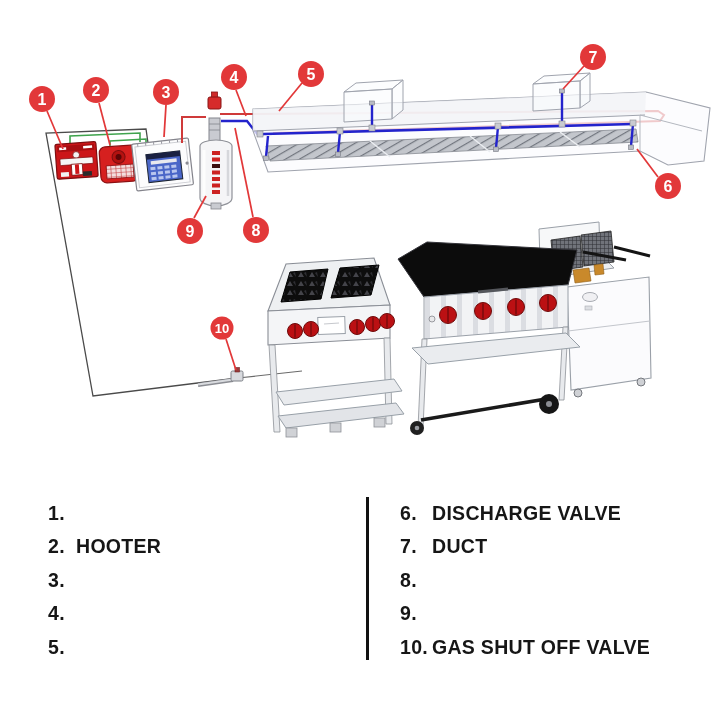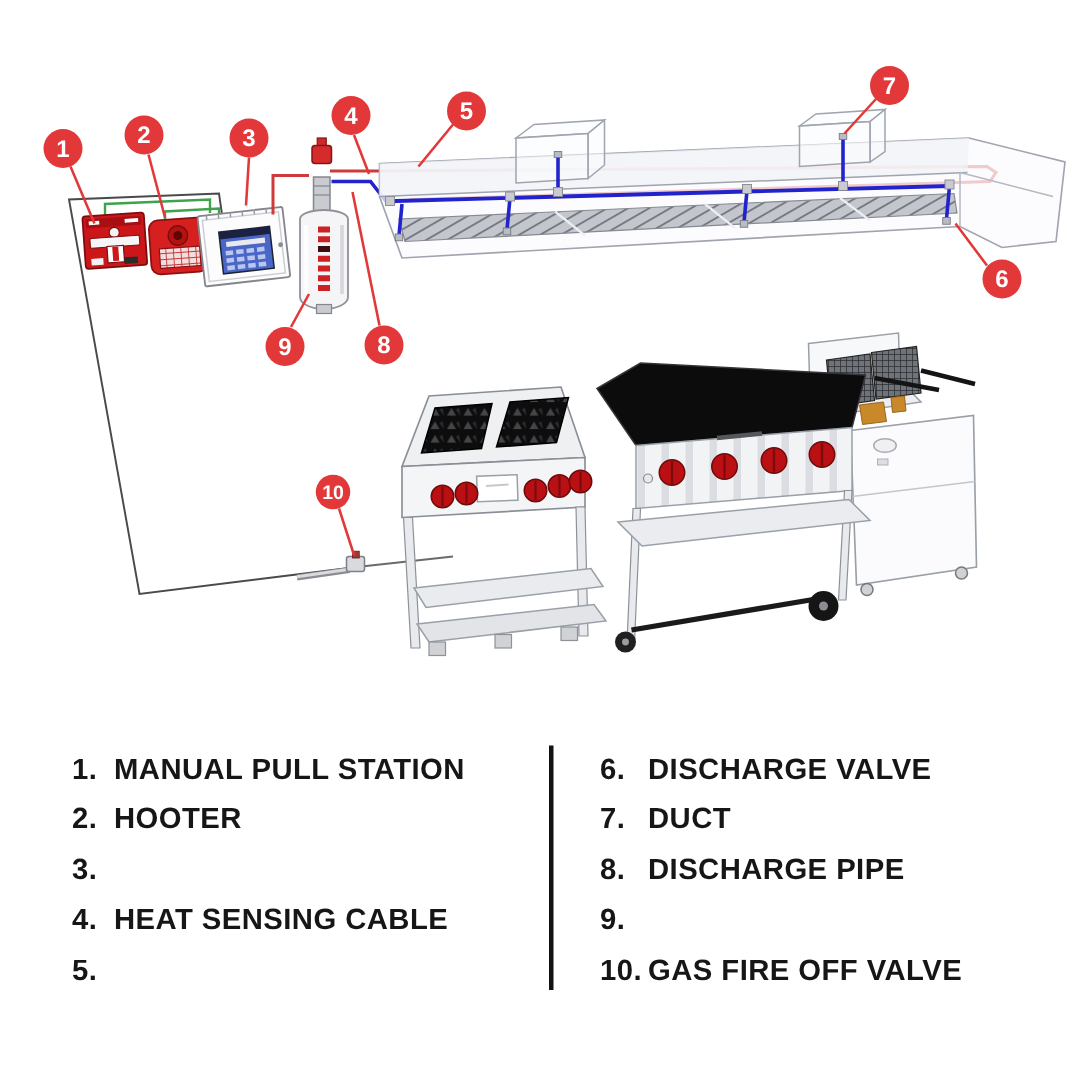--- a/index.html
+++ b/index.html
@@ -321,54 +321,51 @@
           <circle cx="222" cy="328" r="11.5" fill="#e23839"></circle>
       <text class="cnum" x="222" y="332.5" font-size="13" text-anchor="middle">10</text>
         </g>
   </g>
 </svg>
 
 <div class="legend">
   <div class="lcol left">
     <div class="lrow">
       <span class="lnum">1.</span>
-      <span class="llabel">MANUAL PULL STATION</span>
     </div>
     <div class="lrow">
       <span class="lnum">2.</span>
       <span class="llabel">HOOTER</span>
     </div>
     <div class="lrow">
       <span class="lnum">3.</span>
     </div>
     <div class="lrow">
       <span class="lnum">4.</span>
-      <span class="llabel">HEAT SENSING CABLE</span>
     </div>
     <div class="lrow">
       <span class="lnum">5.</span>
     </div>
   </div>
   <div class="ldivider"></div>
   <div class="lcol right">
     <div class="lrow">
       <span class="lnum">6.</span>
       <span class="llabel">DISCHARGE VALVE</span>
     </div>
     <div class="lrow">
       <span class="lnum">7.</span>
       <span class="llabel">DUCT</span>
     </div>
     <div class="lrow">
       <span class="lnum">8.</span>
-      <span class="llabel">DISCHARGE PIPE</span>
     </div>
     <div class="lrow">
       <span class="lnum">9.</span>
     </div>
     <div class="lrow">
       <span class="lnum">10.</span>
-      <span class="llabel">GAS FIRE OFF VALVE</span>
+      <span class="llabel">GAS SHUT OFF VALVE</span>
     </div>
   </div>
 </div>
 
 </div>
 
 </body></html>

